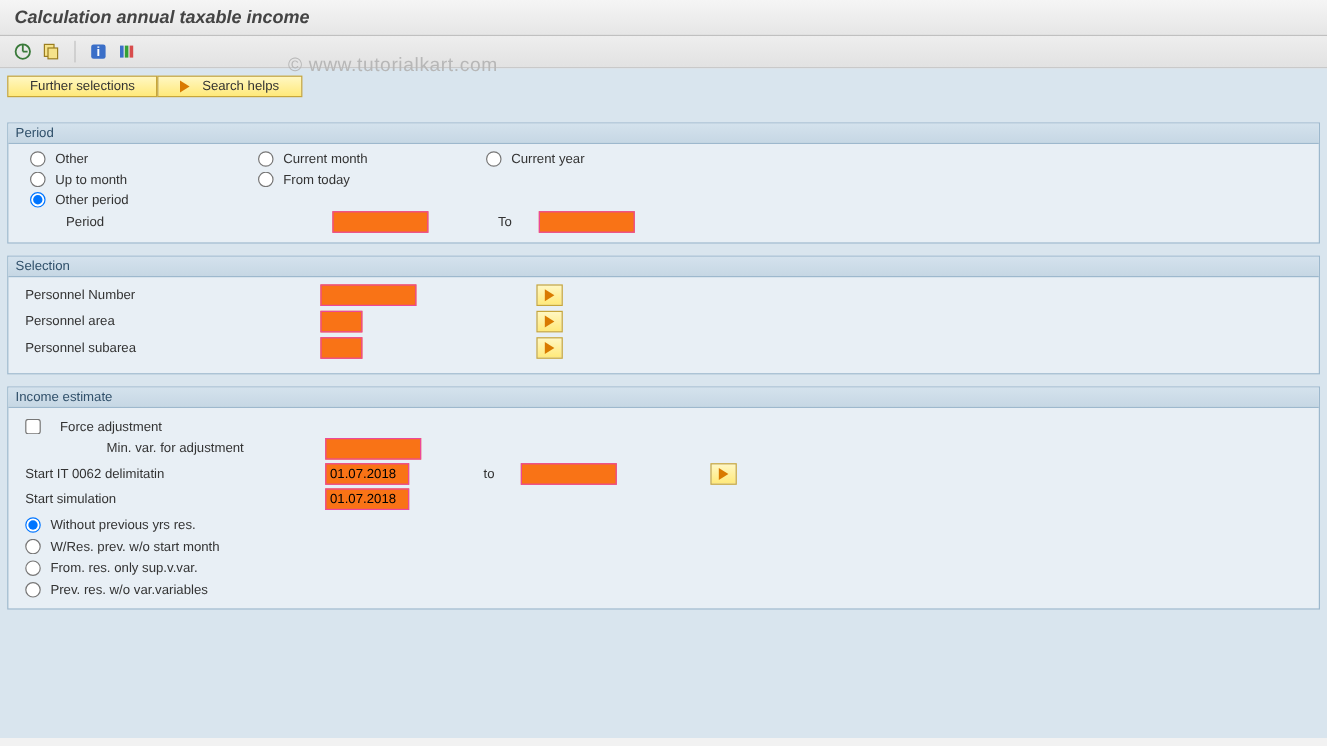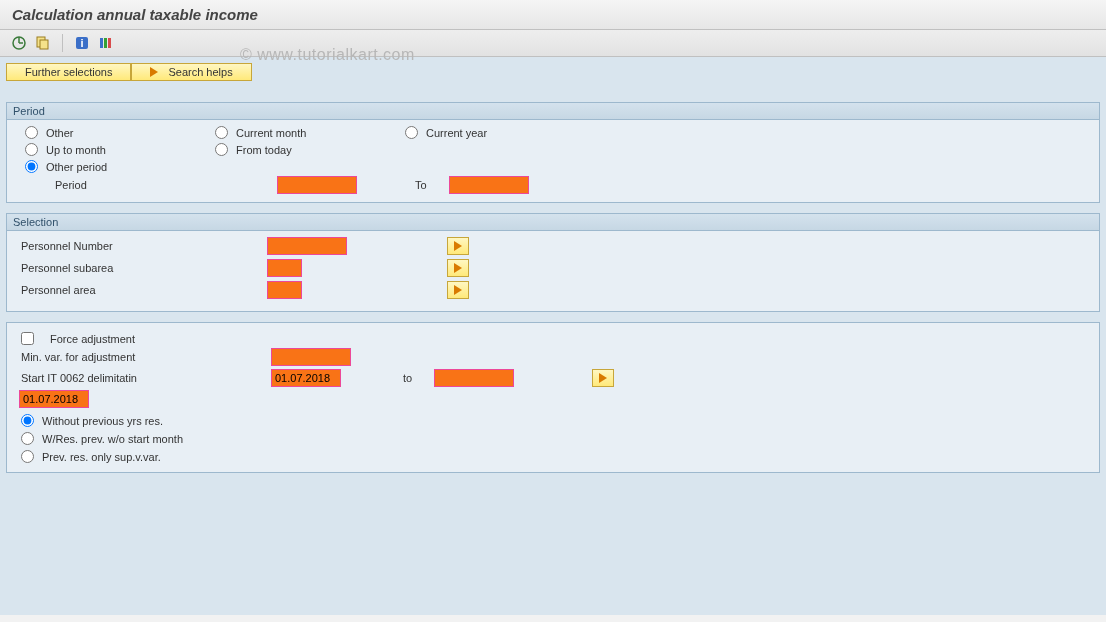--- a/index.html
+++ b/index.html
@@ -240,73 +240,79 @@
     <div class="group-body" style="padding-left:12px;">
       <div class="sel-row">
         <span class="lbl">Personnel Number</span>
         <input class="inp w80" value="" style="">
         <span class="sel-space"></span>
         <span class="yellow-small-btn">
             <span class="arrow-icn"></span>
           </span>
       </div>
       <div class="sel-row">
+        <span class="lbl">Personnel area</span>
+        <input class="inp w35" value="" style="">
+        <span style="width:145px;"></span>
+        <span class="yellow-small-btn">
+            <span class="arrow-icn"></span>
+          </span>
+      </div>
+      <div class="sel-row">
         <span class="lbl">Personnel subarea</span>
         <input class="inp w35" value="" style="">
         <span style="width:145px;"></span>
         <span class="yellow-small-btn">
             <span class="arrow-icn"></span>
           </span>
       </div>
-      <div class="sel-row">
-        <span class="lbl">Personnel area</span>
-        <input class="inp w35" value="" style="">
-        <span style="width:145px;"></span>
-        <span class="yellow-small-btn">
-            <span class="arrow-icn"></span>
-          </span>
-      </div>
     </div>
   </div>
 
   <div class="group" style="margin-bottom:0;">
+    <div class="group-title">Income estimate</div>
     <div class="group-body" style="padding-left:12px; padding-bottom:4px;">
       <div class="field-row">
         <label class="radio-item" style="padding-left:2px;gap:12px;">
             <input type="checkbox" style="">
             <span>Force adjustment</span>
           </label>
       </div>
       <div class="field-row">
-        <span class="lbl" style="width:252px; padding-left:2px;">Min. var. for adjustment</span>
+        <span class="lbl" style="width:252px; padding-left:2px;text-align:center;">Min. var. for adjustment</span>
         <input class="inp w80" value="" style="">
       </div>
       <div class="field-row">
         <span class="lbl" style="width:252px; padding-left:2px;">Start IT 0062 delimitatin</span>
         <input class="inp w70" value="01.07.2018" style="">
         <span class="to-lbl2">to</span>
         <input class="inp w80" value="" style="">
         <span style="width:78px;"></span>
         <span class="yellow-small-btn">
             <span class="arrow-icn"></span>
           </span>
       </div>
       <div class="field-row">
+        <span class="lbl" style="width:252px; padding-left:2px;">Start simulation</span>
         <input class="inp w70" value="01.07.2018" style="">
       </div>
       <div class="radio-column" style="padding-left:2px; margin-top:6px;">
         <label class="radio-item">
             <input type="radio" name="calcmode" checked="" style="">
             <span>Without  previous yrs res.</span>
           </label>
         <label class="radio-item">
             <input type="radio" name="calcmode" style="">
             <span>W/Res. prev. w/o start month</span>
           </label>
         <label class="radio-item">
             <input type="radio" name="calcmode" style="">
-            <span>Prev. res. only sup.v.var.</span>
+            <span>From. res. only sup.v.var.</span>
+          </label>
+        <label class="radio-item">
+            <input type="radio" name="calcmode" style="">
+            <span>Prev. res. w/o var.variables</span>
           </label>
       </div>
     </div>
   </div>
 
 </div>
 
 </body></html>

